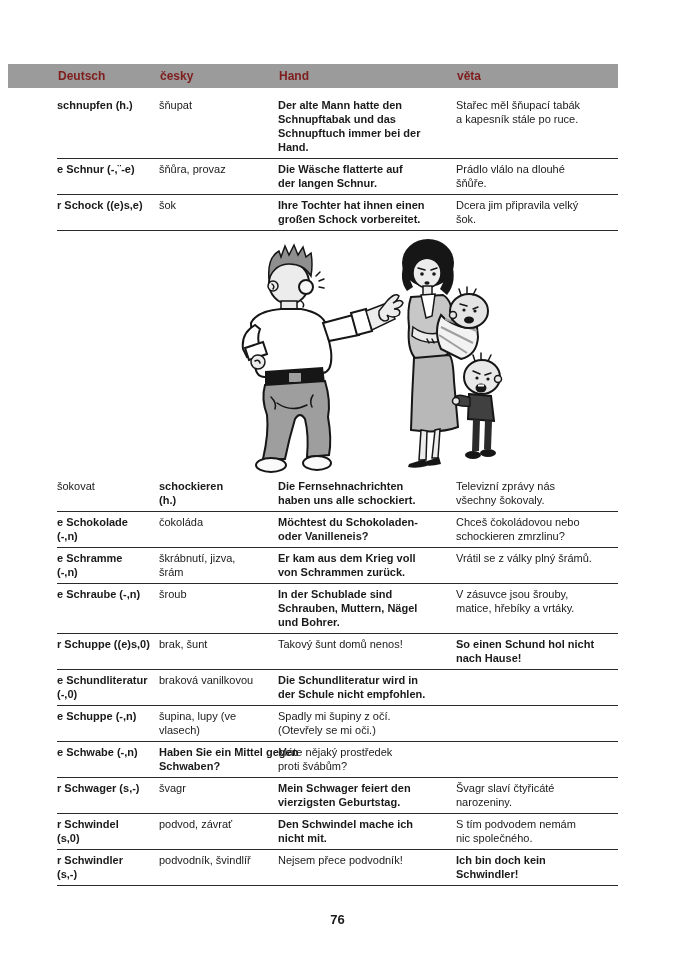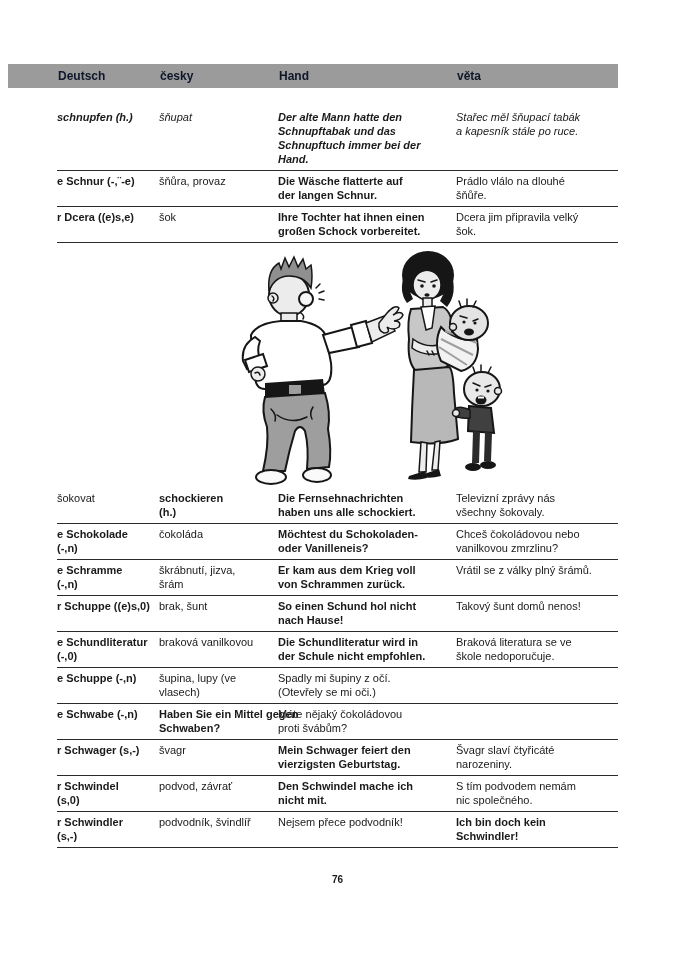--- a/index.html
+++ b/index.html
@@ -16,51 +16,51 @@
     position: absolute;
     left: 8px;
     top: 64px;
     width: 610px;
     height: 24px;
     background: #9b9b9b;
     display: grid;
     grid-template-columns: 102px 119px 178px 161px;
     padding-left: 50px;
     align-items: center;
-    color: #0f172a;
+    color: #7f1d1d;
     font-size: 12px;
     font-weight: bold;
   }
   .content {
     position: absolute;
     left: 57px;
     top: 88px;
     width: 561px;
   }
   .row {
     display: grid;
     grid-template-columns: 102px 119px 178px 161px;
     border-bottom: 1px solid #2a2a2a;
     padding: 3px 0 4px 0;
     font-size: 11px;
     line-height: 14px;
   }
-  .rows-top .row:first-child { padding-top: 22px; font-style: italic; }
+  .rows-top .row:first-child { padding-top: 10px; }
   .cell { white-space: pre; padding-right: 4px; }
   .cell-deutsch, .cell-satz { font-weight: bold; }
   .illustration-wrap {
     height: 245px;
     display: flex;
     align-items: center;
   }
   .illustration-wrap svg { margin-left: 128px; }
   .page-number {
     text-align: center;
     font-weight: bold;
-    font-size: 10px;
+    font-size: 13px;
     margin-top: 26px;
     width: 561px;
   }
   svg .ln { fill: none; stroke: #161616; stroke-width: 1.5; stroke-linecap: round; }
 </style>
 </head>
 <body>
 
 <div class="page">
 
@@ -86,21 +86,21 @@
         </div>
         <div class="row">
           <div class="cell cell-deutsch">e Schnur (-,¨-e)</div>
           <div class="cell cell-cesky">šňůra, provaz</div>
           <div class="cell cell-satz">Die Wäsche flatterte auf
 der langen Schnur.</div>
           <div class="cell cell-veta">Prádlo vlálo na dlouhé
 šňůře.</div>
         </div>
         <div class="row">
-          <div class="cell cell-deutsch">r Dcera ((e)s,e)</div>
+          <div class="cell cell-deutsch">r Schock ((e)s,e)</div>
           <div class="cell cell-cesky">šok</div>
           <div class="cell cell-satz">Ihre Tochter hat ihnen einen
 großen Schock vorbereitet.</div>
           <div class="cell cell-veta">Dcera jim připravila velký
 šok.</div>
         </div>
       </div>
 
     <div class="illustration-wrap">
       <svg width="320" height="245" viewBox="0 0 320 245" role="img" aria-label="cartoon of startled man reacting to woman holding shocked baby while frightened child hides behind her skirt">
@@ -224,59 +224,66 @@
           <div class="cell cell-veta">Televizní zprávy nás
 všechny šokovaly.</div>
         </div>
         <div class="row">
           <div class="cell cell-deutsch">e Schokolade
 (-,n)</div>
           <div class="cell cell-cesky">čokoláda</div>
           <div class="cell cell-satz">Möchtest du Schokoladen-
 oder Vanilleneis?</div>
           <div class="cell cell-veta">Chceš čokoládovou nebo
-vanilkovou zmrzlinu?</div>
+schockieren zmrzlinu?</div>
         </div>
         <div class="row">
           <div class="cell cell-deutsch">e Schramme
 (-,n)</div>
           <div class="cell cell-cesky">škrábnutí, jizva,
 šrám</div>
           <div class="cell cell-satz">Er kam aus dem Krieg voll
 von Schrammen zurück.</div>
           <div class="cell cell-veta">Vrátil se z války plný šrámů.</div>
         </div>
         <div class="row">
+          <div class="cell cell-deutsch">e Schraube (-,n)</div>
+          <div class="cell cell-cesky">šroub</div>
+          <div class="cell cell-satz">In der Schublade sind
+Schrauben, Muttern, Nägel
+und Bohrer.</div>
+          <div class="cell cell-veta">V zásuvce jsou šrouby,
+matice, hřebíky a vrtáky.</div>
+        </div>
+        <div class="row">
           <div class="cell cell-deutsch">r Schuppe ((e)s,0)</div>
           <div class="cell cell-cesky">brak, šunt</div>
+          <div class="cell cell-veta">Takový šunt domů nenos!</div>
           <div class="cell cell-satz">So einen Schund hol nicht
 nach Hause!</div>
-          <div class="cell cell-veta">Takový šunt domů nenos!</div>
         </div>
         <div class="row">
           <div class="cell cell-deutsch">e Schundliteratur
 (-,0)</div>
           <div class="cell cell-cesky">braková vanilkovou</div>
           <div class="cell cell-satz">Die Schundliteratur wird in
 der Schule nicht empfohlen.</div>
-          <div class="cell cell-veta">Braková literatura se ve
-škole nedoporučuje.</div>
         </div>
         <div class="row">
           <div class="cell cell-deutsch">e Schuppe (-,n)</div>
           <div class="cell cell-cesky">šupina, lupy (ve
 vlasech)</div>
           <div class="cell cell-veta">Spadly mi šupiny z očí.
 (Otevřely se mi oči.)</div>
         </div>
         <div class="row">
           <div class="cell cell-deutsch">e Schwabe (-,n)</div>
           <div class="cell cell-satz">Haben Sie ein Mittel gegen
 Schwaben?</div>
-          <div class="cell cell-veta">Máte nějaký čokoládovou
+          <div class="cell cell-veta">Máte nějaký prostředek
 proti švábům?</div>
         </div>
         <div class="row">
           <div class="cell cell-deutsch">r Schwager (s,-)</div>
           <div class="cell cell-cesky">švagr</div>
           <div class="cell cell-satz">Mein Schwager feiert den
 vierzigsten Geburtstag.</div>
           <div class="cell cell-veta">Švagr slaví čtyřicáté
 narozeniny.</div>
         </div>

